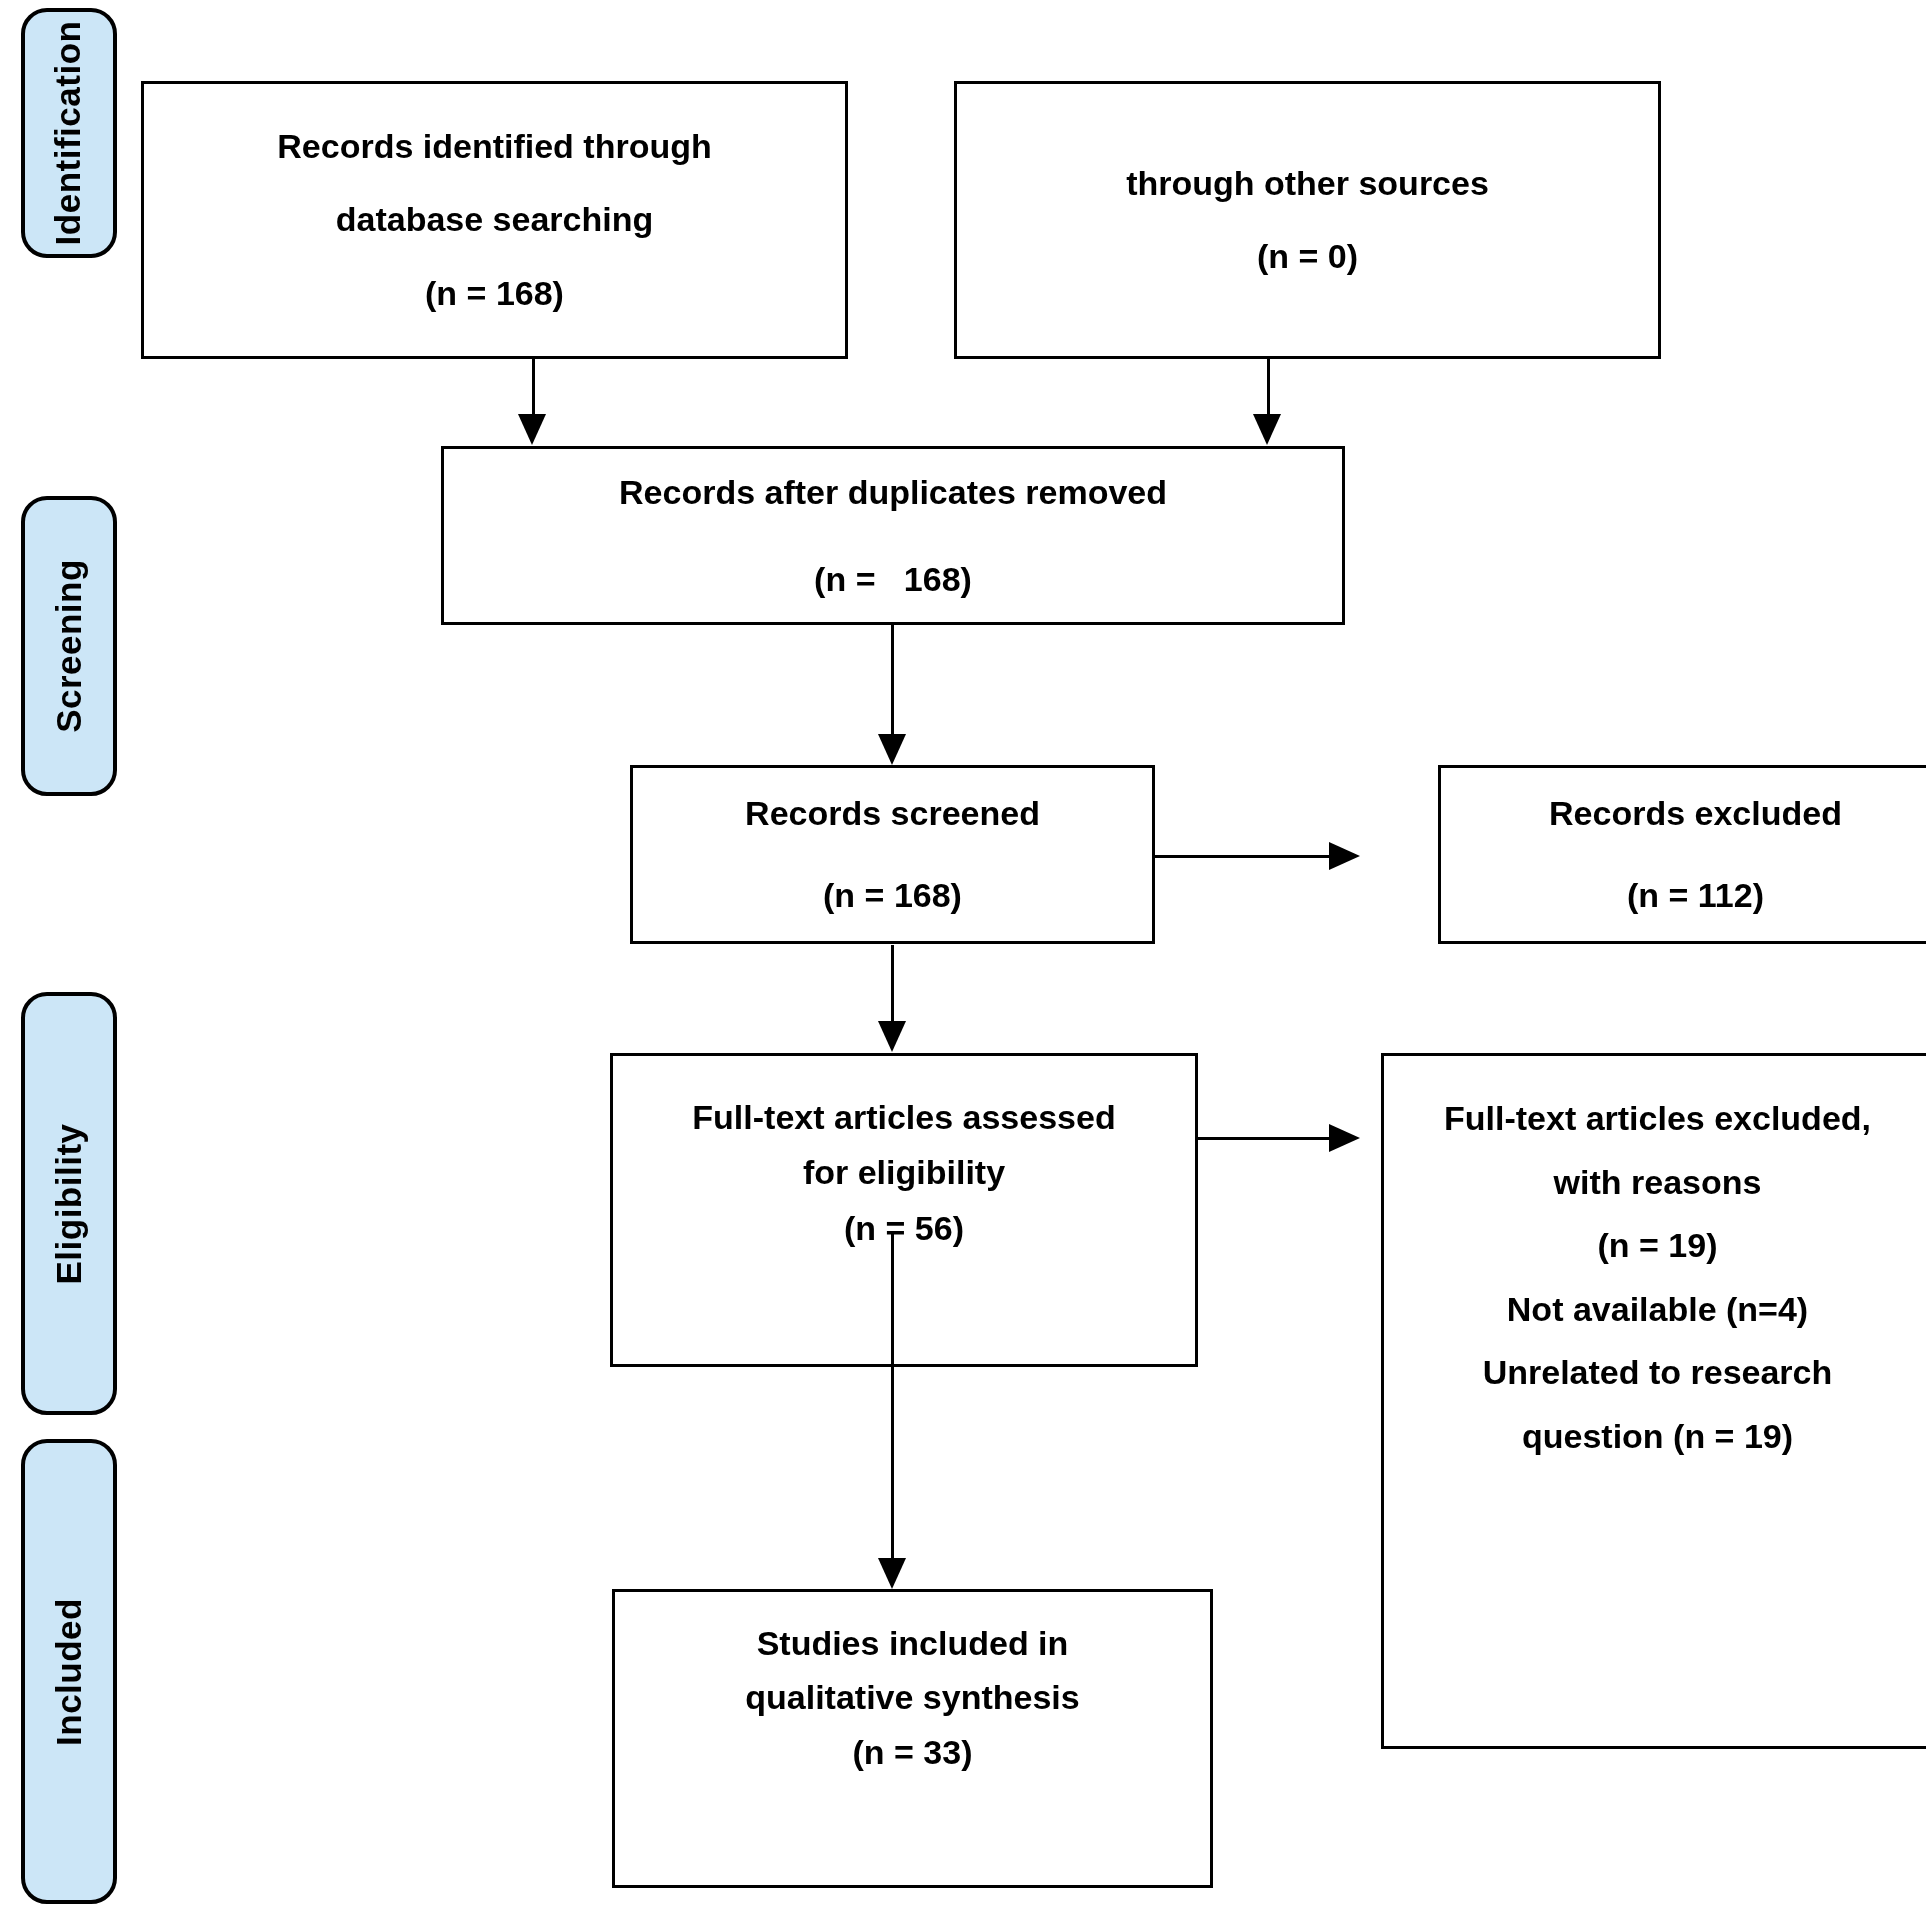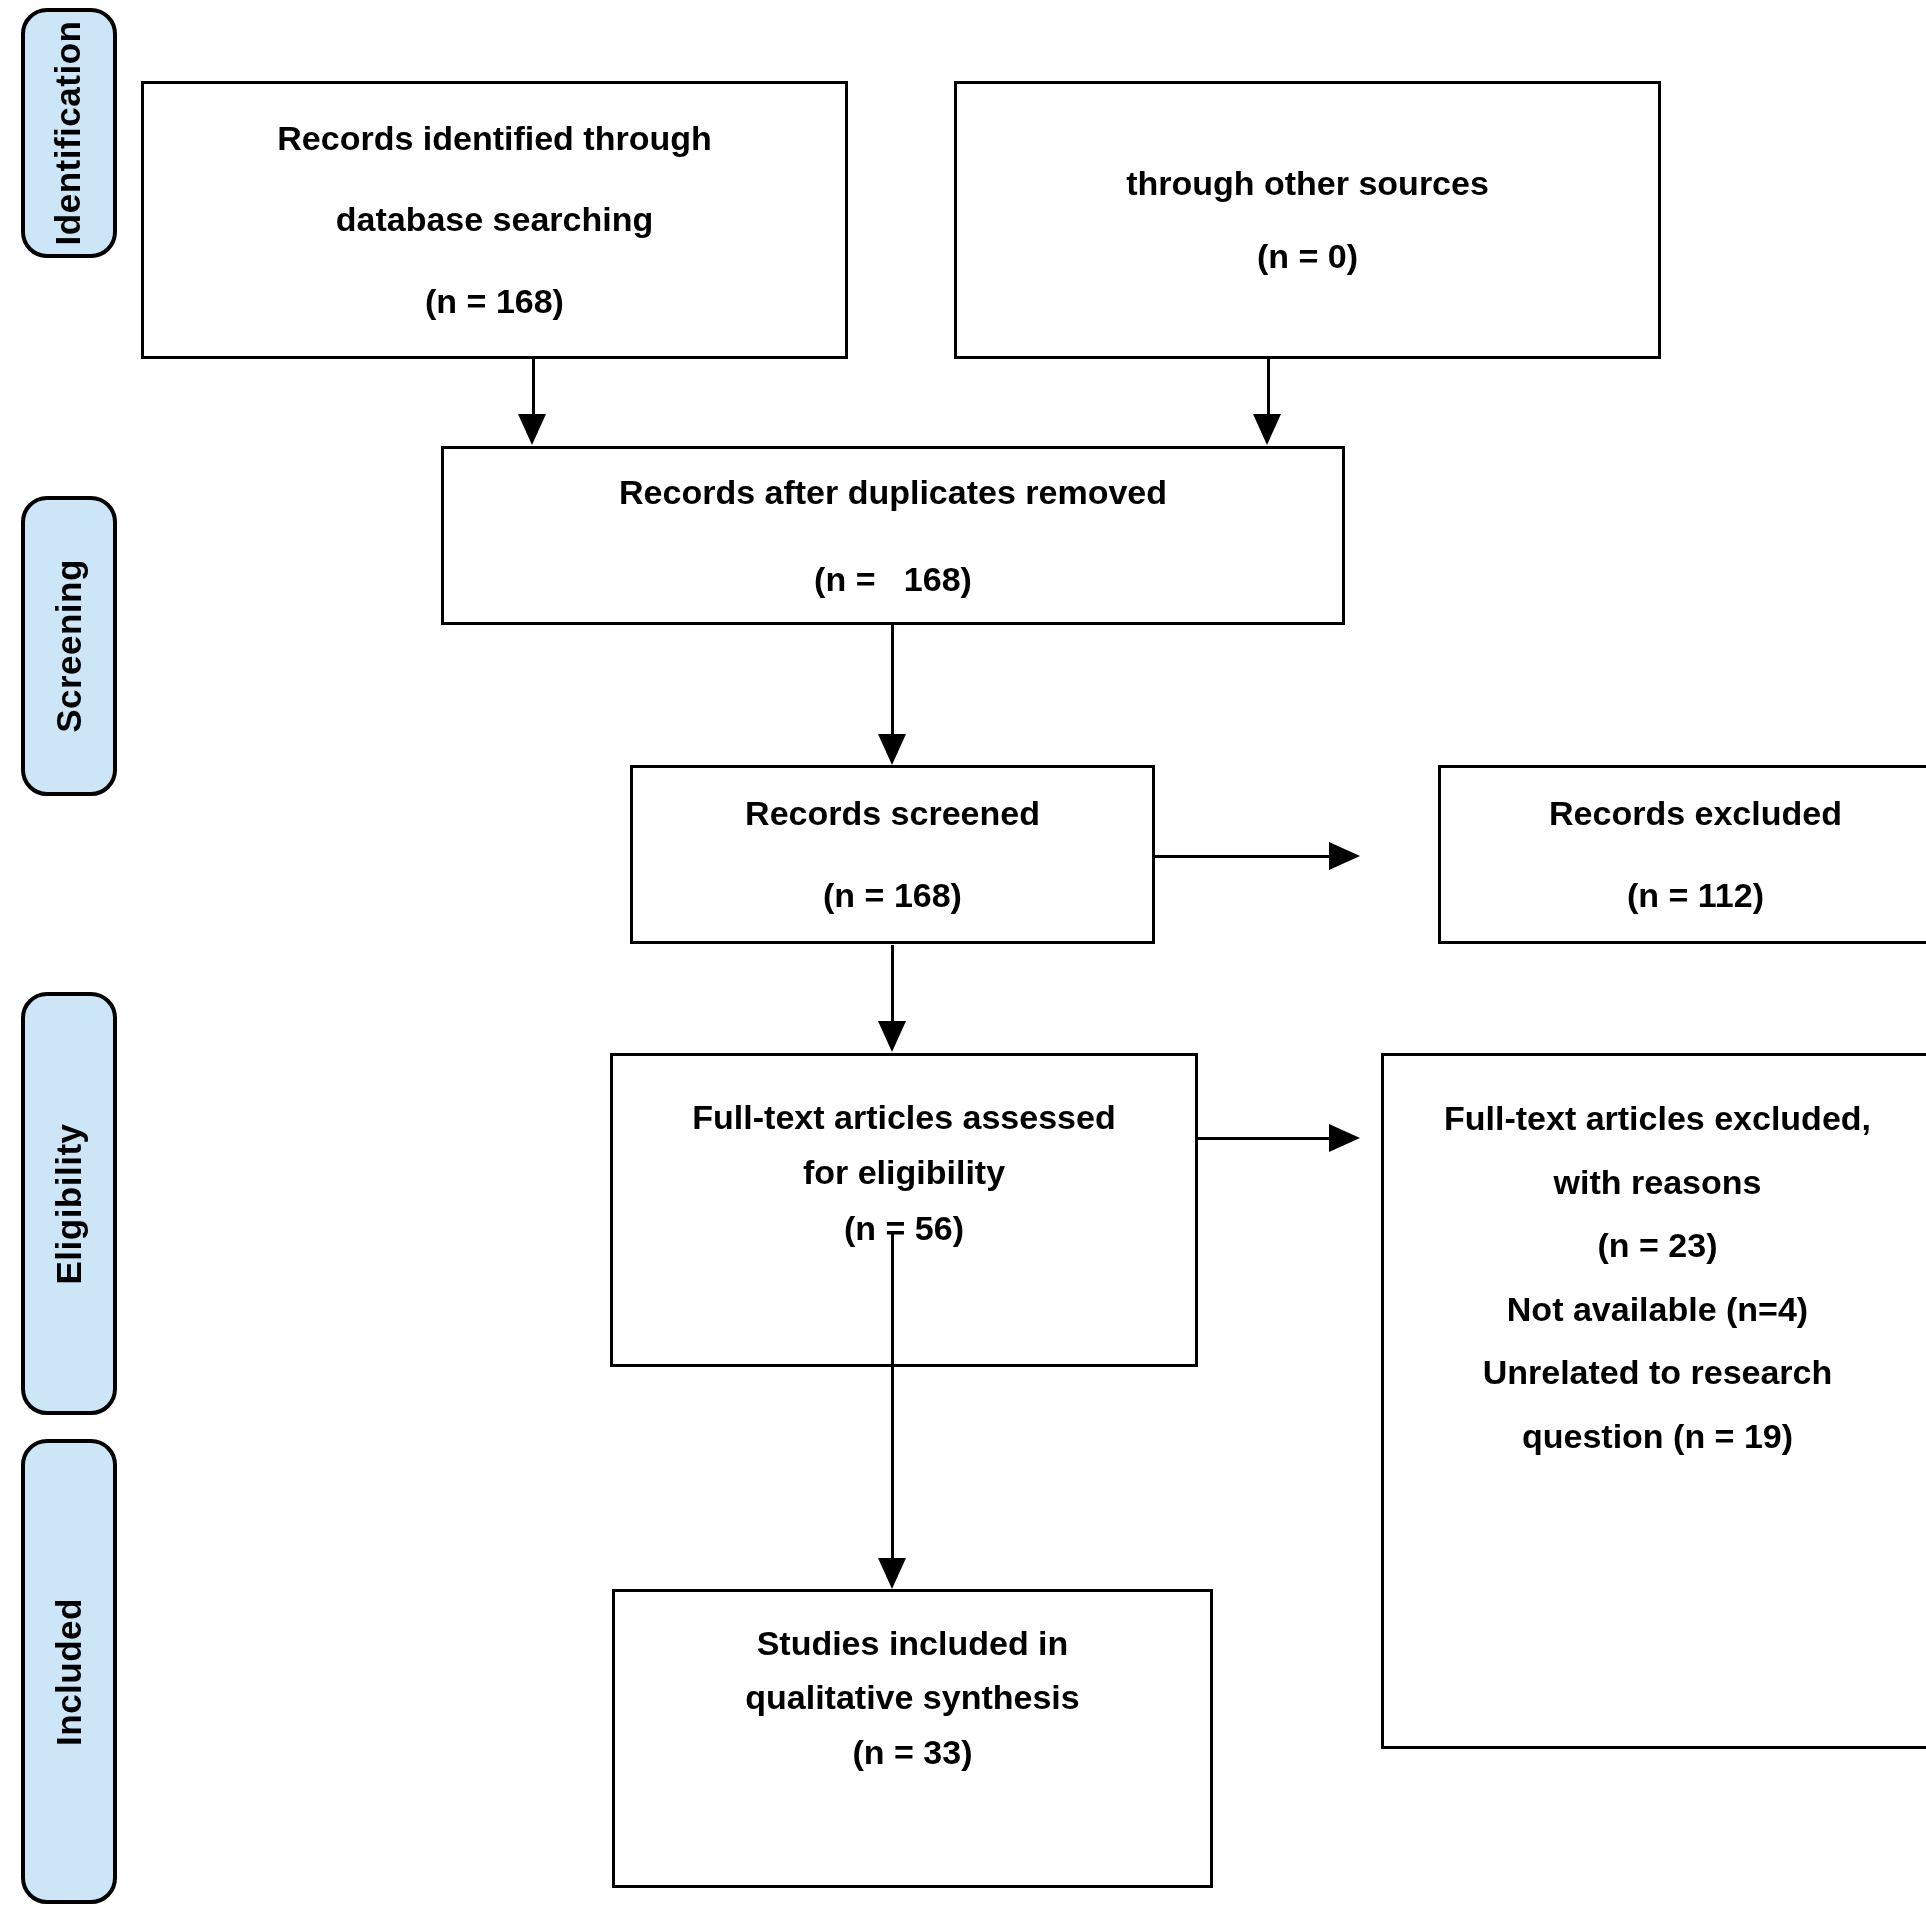--- a/index.html
+++ b/index.html
@@ -95,21 +95,21 @@
   <div class="stage" style="top:496px;height:300px;">
     <span class="stage-label">Screening</span>
   </div>
   <div class="stage" style="top:992px;height:423px;">
     <span class="stage-label">Eligibility</span>
   </div>
   <div class="stage" style="top:1439px;height:465px;">
     <span class="stage-label">Included</span>
   </div>
 
-  <div class="fbox center lh-a" style="left:141px;top:81px;width:707px;height:278px;gap:8px;">
+  <div class="fbox center lh-a" style="left:141px;top:81px;width:707px;height:278px;">
     <div class="line">Records identified through</div>
     <div class="line">database searching</div>
     <div class="line">(n = 168)</div>
   </div>
   <div class="fbox center lh-a" style="left:954px;top:81px;width:707px;height:278px;">
     <div class="line">through other sources</div>
     <div class="line">(n = 0)</div>
   </div>
 
   <div class="fbox center lh-b" style="left:441px;top:446px;width:904px;height:179px;">
@@ -127,21 +127,21 @@
   </div>
 
   <div class="fbox lh-d" style="left:610px;top:1053px;width:588px;height:314px;padding-top:34px;">
     <div class="line">Full-text articles assessed</div>
     <div class="line">for eligibility</div>
     <div class="line">(n = 56)</div>
   </div>
   <div class="fbox lh-e" style="left:1361px;top:1053px;width:553px;height:696px;padding-top:31px;margin-left:20px;">
     <div class="line">Full-text articles excluded,</div>
     <div class="line">with reasons</div>
-    <div class="line">(n = 23)</div>
+    <div class="line">(n = 19)</div>
     <div class="line">Not available (n=4)</div>
     <div class="line">Unrelated to research</div>
     <div class="line">question (n = 19)</div>
   </div>
 
   <div class="fbox lh-f" style="left:612px;top:1589px;width:601px;height:299px;padding-top:24px;">
     <div class="line">Studies included in</div>
     <div class="line">qualitative synthesis</div>
     <div class="line">(n = 33)</div>
   </div>

